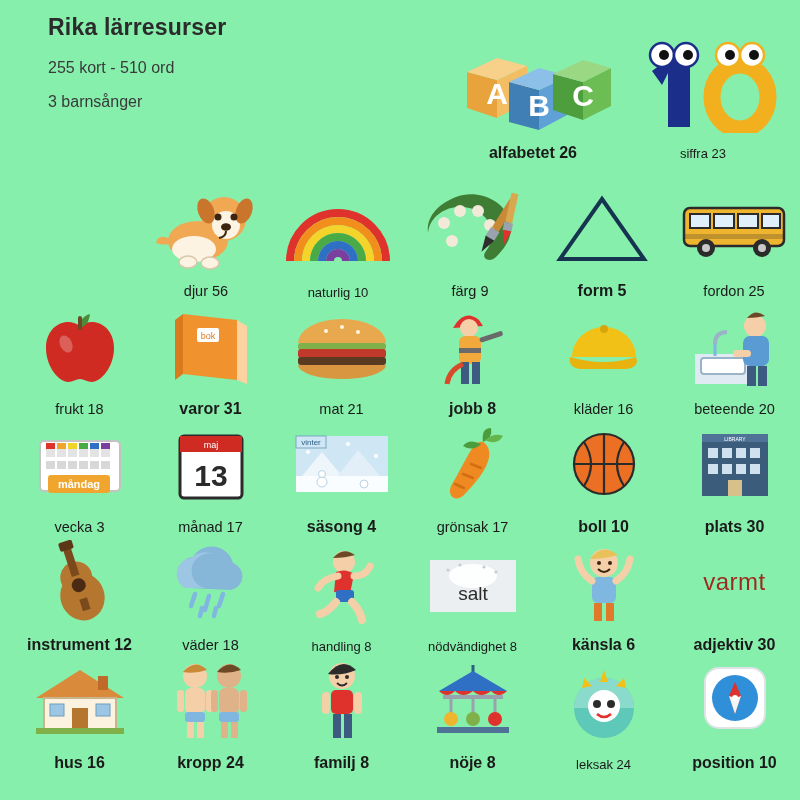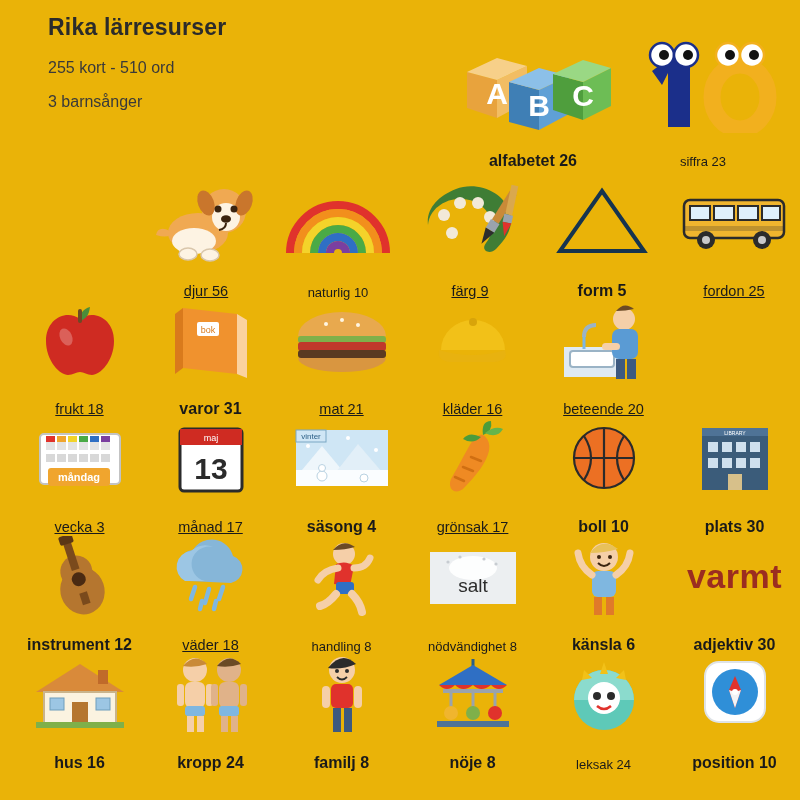--- a/index.html
+++ b/index.html
@@ -7,21 +7,21 @@
     margin: 0; padding: 0;
     width: 800px; height: 800px;
     background: #ffffff;
     font-family: "Liberation Sans", sans-serif;
     color: #222;
     overflow: hidden;
   }
   #page {
     position: relative;
     width: 800px; height: 800px;
-    background: #eab308;
+    background: #86efac;
   }
 
   
   .header {
     position: absolute;
     left: 48px; top: 14px;
     width: 420px;
   }
   .app-title {
     font-size: 23px;
@@ -57,43 +57,43 @@
   .thumb {
     display: flex;
     align-items: center;
     justify-content: center;
     width: 112px;
     height: 84px;
     overflow: hidden;
   }
   .thumb svg { display: block; }
   .caption {
-    margin-top: 20px;
+    margin-top: 12px;
     line-height: 1.1;
     white-space: nowrap;
     color: #1a1a1a;
   }
 
   
   .cap-xs { font-size: 13px; }
   .cap-s  { font-size: 13px; }
-  .cap-m  { font-size: 14.5px; text-decoration: underline; }
+  .cap-m  { font-size: 14.5px; }
   .cap-l  { font-size: 16px; font-weight: 700; }
 
   
   .row-top {
     position: absolute;
     left: 448px; top: 36px;
     display: flex;
   }
   .row-top .thumb { height: 96px; }
 
   .warm-word {
-    font-size: 34px;
-    font-weight: 700;
+    font-size: 24px;
+    font-weight: 400;
     color: #9b2d20;
     letter-spacing: .5px;
   }
 </style>
 </head>
 <body>
 
 <div id="page">
 
   <div class="header">
@@ -282,20 +282,35 @@
             <circle cx="68" cy="17" r="2" fill="#fff6e2"></circle>
             <rect x="8" y="28" width="88" height="7" rx="3" fill="#7fb04a"></rect>
             <rect x="8" y="34" width="88" height="9" rx="3" fill="#c0392b"></rect>
             <rect x="8" y="42" width="88" height="8" rx="3" fill="#5a3a21"></rect>
             <path d="M8 50 a44 14 0 0 0 88 0 Z" fill="#d99640"></path>
           </svg>
         </div>
         <div class="caption cap-m">mat 21</div>
       </div>
 
+      <div class="cell" style="width:131px">
+        <div class="thumb">
+          <svg width="80" height="84" viewBox="0 0 80 84">
+            <path d="M24 18 q10 -12 22 -2 l4 6 l-30 2 Z" fill="#e0322c"></path>
+            <circle cx="36" cy="24" r="9" fill="#f5cfa8"></circle>
+            <rect x="26" y="32" width="22" height="28" rx="6" fill="#f2a93b"></rect>
+            <rect x="26" y="44" width="22" height="5" fill="#6a6a6a"></rect>
+            <rect x="28" y="58" width="8" height="22" fill="#3d5a80"></rect>
+            <rect x="39" y="58" width="8" height="22" fill="#3d5a80"></rect>
+            <rect x="46" y="34" width="24" height="5" rx="2" fill="#6a6a6a" transform="rotate(-18 46 34)"></rect>
+            <path d="M30 60 q-14 6 -16 20" stroke="#d94a2a" stroke-width="5" fill="none"></path>
+          </svg>
+        </div>
+        <div class="caption cap-l">jobb 8</div>
+      </div>
 
       <div class="cell" style="width:131px">
         <div class="thumb">
           <svg width="100" height="62" viewBox="0 0 100 62">
             <path d="M18 40 a32 30 0 0 1 64 0 Z" fill="#f2c118"></path>
             <path d="M16 40 q34 10 66 0 q4 10 -10 12 l-46 0 q-12 -2 -10 -12 Z" fill="#e8b20f"></path>
             <circle cx="50" cy="12" r="4" fill="#d8a40a"></circle>
           </svg>
         </div>
         <div class="caption cap-m">kläder 16</div>

